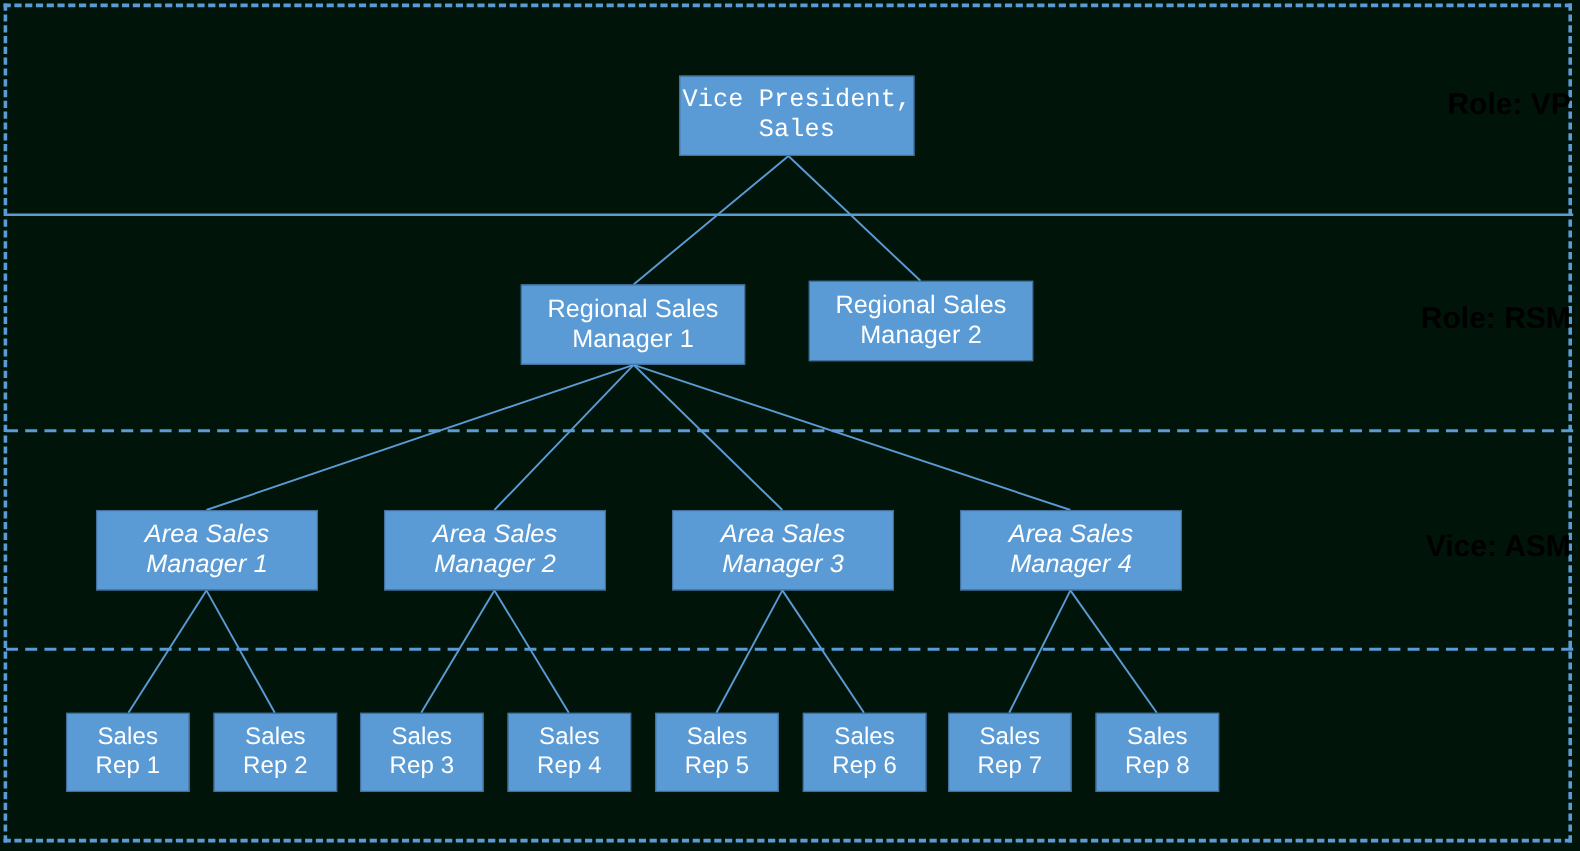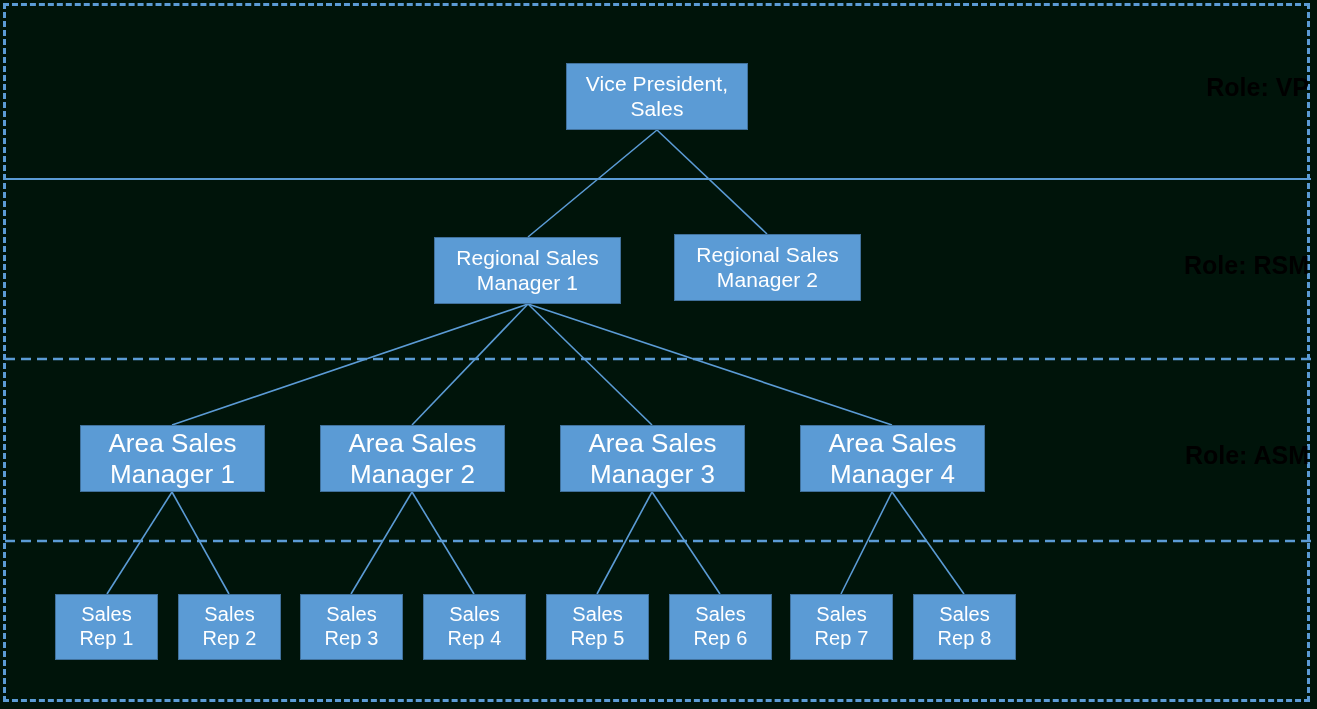--- a/index.html
+++ b/index.html
@@ -44,21 +44,21 @@
     display: flex;
     align-items: center;
     justify-content: center;
     text-align: center;
     line-height: 1.18;
     letter-spacing: 0.1px;
     white-space: pre-line;
   }
   .node.vp      { font-size: 21px; }
   .node.rsm     { font-size: 21px; }
-  .node.asm     { font-size: 26px; }
+  .node.asm     { font-size: 21px; font-style: italic; }
   .node.rep     { font-size: 20px; }
 
   
   .role-label {
     position: absolute;
     color: #000000;
     font-size: 25px;
     font-weight: bold;
     white-space: nowrap;
   }
@@ -93,21 +93,21 @@
       <line x1="172" y1="492" x2="229" y2="594"></line>
       <line x1="412" y1="492" x2="351" y2="594"></line>
       <line x1="412" y1="492" x2="474" y2="594"></line>
       <line x1="652" y1="492" x2="597" y2="594"></line>
       <line x1="652" y1="492" x2="720" y2="594"></line>
       <line x1="892" y1="492" x2="841" y2="594"></line>
       <line x1="892" y1="492" x2="964" y2="594"></line>
     </g>
   </svg>
 
-  <div class="node vp" style="left:566px; top:63px; width:182px; height:67px;">Vice President,
+  <div class="node vp" style="left:566px; top:63px; width:196px; height:67px;font-family:Liberation Mono, monospace;">Vice President,
 Sales</div>
 
   <div class="node rsm" style="left:434px; top:237px; width:187px; height:67px;">Regional Sales
 Manager 1</div>
   <div class="node rsm" style="left:674px; top:234px; width:187px; height:67px;">Regional Sales
 Manager 2</div>
 
   <div class="node asm" style="left:80px; top:425px; width:185px; height:67px;">Area Sales
 Manager 1</div>
   <div class="node asm" style="left:320px; top:425px; width:185px; height:67px;">Area Sales
@@ -129,15 +129,15 @@
 Rep 5</div>
   <div class="node rep" style="left:669px; top:594px; width:103px; height:66px;">Sales
 Rep 6</div>
   <div class="node rep" style="left:790px; top:594px; width:103px; height:66px;">Sales
 Rep 7</div>
   <div class="node rep" style="left:913px; top:594px; width:103px; height:66px;">Sales
 Rep 8</div>
 
   <div class="role-label" style="right:8px; top:73px;">Role: VP</div>
   <div class="role-label" style="right:8px; top:251px;">Role: RSM</div>
-  <div class="role-label" style="right:8px; top:441px;">Role: ASM</div>
+  <div class="role-label" style="right:8px; top:441px;">Vice: ASM</div>
 
 </div>
 
 </body></html>

